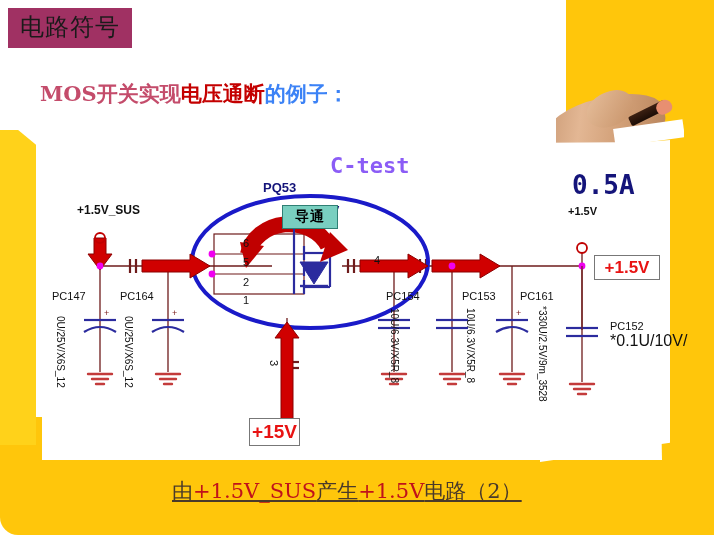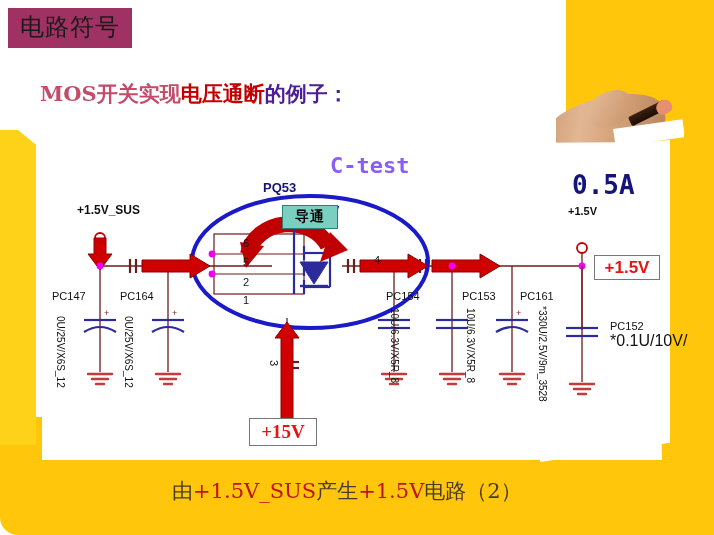--- a/index.html
+++ b/index.html
@@ -67,21 +67,21 @@
 
   
   .subtitle{
     position:absolute; left:40px; top:80px;
     font-family:"DejaVu Serif", serif;
     font-size:21px; line-height:28px;
     color:#C44C6B; font-weight:700;
     white-space:nowrap;
   }
   .subtitle .hi{ color:#C40000; }
-  .subtitle .tail{ color:#4c1d95; }
+  .subtitle .tail{ color:#3b82f6; }
 
   
   .photo{
     position:absolute; left:556px; top:88px; width:128px; height:76px;
     overflow:hidden;
   }
   .hand{
     position:absolute; left:-10px; top:10px; width:120px; height:56px;
     background:linear-gradient(110deg,#C99873 0%, #E3B794 30%, #D2A078 60%, #B78259 100%);
     border-radius:48% 40% 46% 50%;
@@ -135,21 +135,21 @@
     letter-spacing:1px;
   }
 
   .vbox{
     position:absolute; border:1px solid #777; background:#FFFFFF;
     color:#E81313; font-weight:700; font-size:17px;
     display:flex; align-items:center; justify-content:center;
     font-family:"Liberation Sans", sans-serif;
   }
   .vbox-15  { left:594px; top:255px; width:66px; height:25px; }
-  .vbox-p15 { left:249px; top:418px; width:68px; height:28px; font-size:19px;font-family:Liberation Serif, serif; }
+  .vbox-p15 { left:249px; top:418px; width:51px; height:28px; font-size:19px; }
 
   .cap-name{
     position:absolute; color:#111; font-size:11px; font-weight:400;
     font-family:"Liberation Sans", sans-serif; white-space:nowrap;
   }
   .cap-vert{
     position:absolute; color:#111; font-size:10px;
     font-family:"Liberation Sans", sans-serif;
     white-space:nowrap;
     transform-origin:0 0;
@@ -162,21 +162,21 @@
   .pin{
     position:absolute; color:#111; font-size:11px;
     font-family:"Liberation Sans", sans-serif;
   }
 
   
   .caption{
     position:absolute; left:172px; top:478px;
     font-family:"DejaVu Serif", serif;
     font-size:21px; line-height:26px; font-weight:400;
-    color:#4A3A2A; white-space:nowrap;
+    color:#4A3A2A; white-space:nowrap;text-decoration:underline;
   }
   .caption .r{ color:#C0121B; }
 </style>
 </head>
 <body>
 
 <div id="slide">
 
   <div class="yellow-right"></div>
   <div class="yellow-bottom"></div>

